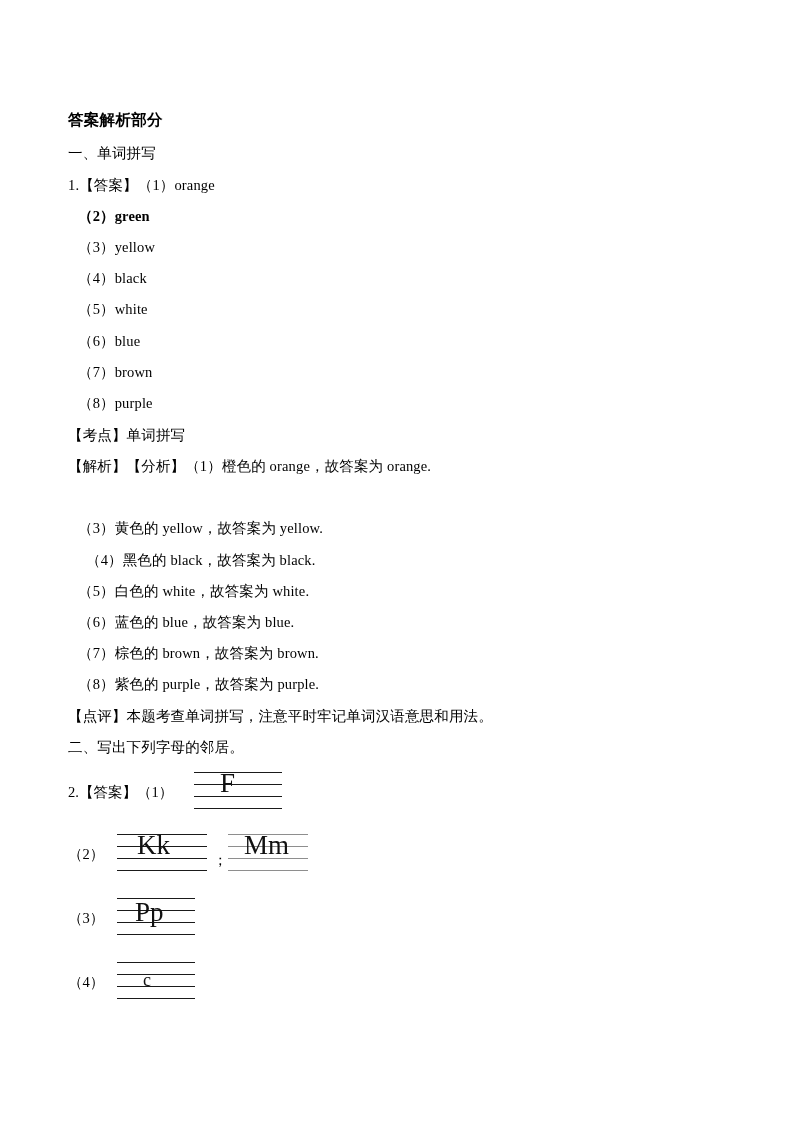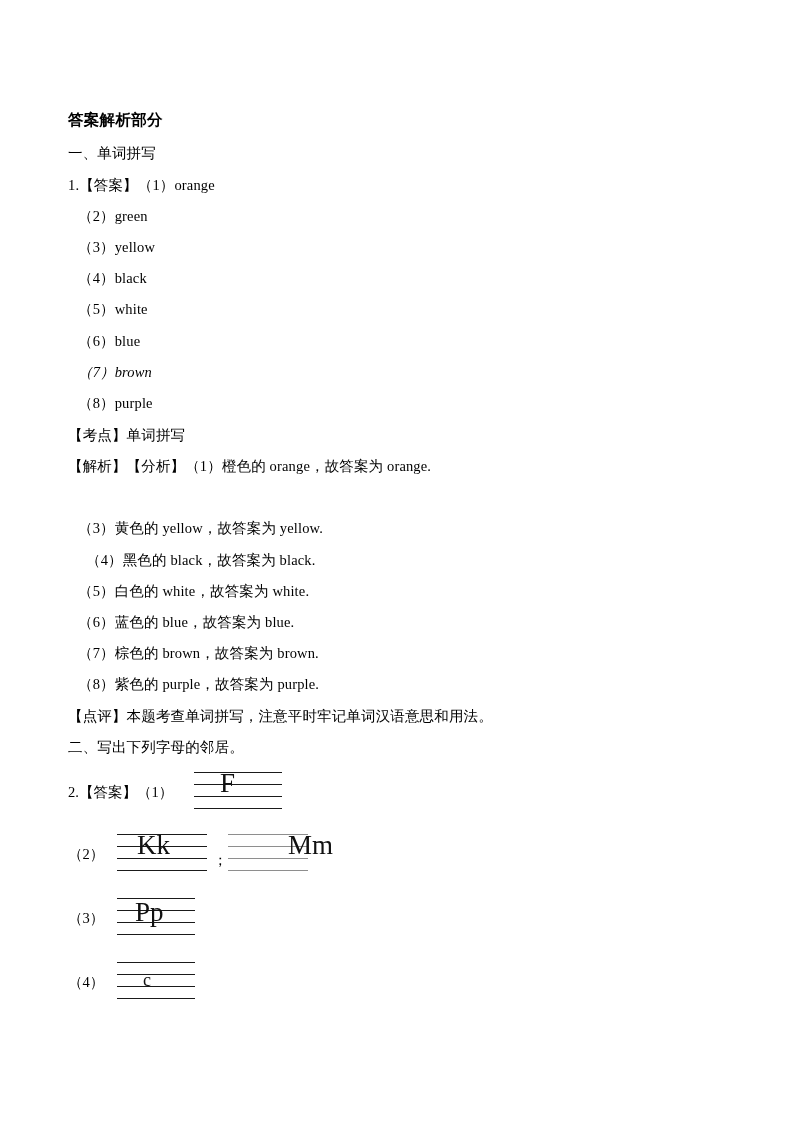--- a/index.html
+++ b/index.html
@@ -116,26 +116,26 @@
 </head>
 <body>
 
 <div class="page">
 
   <div class="doc-title">答案解析部分</div>
 
   <div class="line" style="top:143px;">一、单词拼写</div>
 
   <div class="line" style="top:175px;">1.【答案】（1）orange</div>
-  <div class="line indent" style="top:206px;">（2）green</div>
+  <div class="line indent" style="top:206px;font-weight:bold;">（2）green</div>
   <div class="line indent" style="top:237px;">（3）yellow</div>
   <div class="line indent" style="top:268px;">（4）black</div>
   <div class="line indent" style="top:299px;">（5）white</div>
   <div class="line indent" style="top:331px;">（6）blue</div>
-  <div class="line indent" style="top:362px;font-style:italic;">（7）brown</div>
+  <div class="line indent" style="top:362px;">（7）brown</div>
   <div class="line indent" style="top:393px;">（8）purple</div>
 
   <div class="line" style="top:425px;">【考点】单词拼写</div>
 
   <div class="line" style="top:456px;">【解析】【分析】（1）橙色的 orange，故答案为 orange.</div>
   <div class="line indent" style="top:518px;">（3）黄色的 yellow，故答案为 yellow.</div>
   <div class="line indent" style="top:550px;margin-left:8px;">（4）黑色的 black，故答案为 black.</div>
   <div class="line indent" style="top:581px;">（5）白色的 white，故答案为 white.</div>
   <div class="line indent" style="top:612px;">（6）蓝色的 blue，故答案为 blue.</div>
   <div class="line indent" style="top:643px;">（7）棕色的 brown，故答案为 brown.</div>
@@ -164,21 +164,21 @@
       <div class="sline l3"></div>
       <div class="sline l4"></div>
       <span class="glyph cap" style="left:20px;">Kk</span>
     </div>
     <span class="semicolon" style="left:145px; top:20px;">；</span>
     <div class="stave gray" style="left:160px; top:4px; width:80px;">
       <div class="sline l1"></div>
       <div class="sline l2"></div>
       <div class="sline l3"></div>
       <div class="sline l4"></div>
-      <span class="glyph cap" style="left:16px;margin-left:44px;">Mm</span>
+      <span class="glyph cap" style="left:16px;">Mm</span>
     </div>
   </div>
 
   <div class="stave-row" style="top:894px;">
     <span class="stave-label">（3）</span>
     <div class="stave" style="left:49px; top:4px; width:78px;">
       <div class="sline l1"></div>
       <div class="sline l2"></div>
       <div class="sline l3"></div>
       <div class="sline l4"></div>

